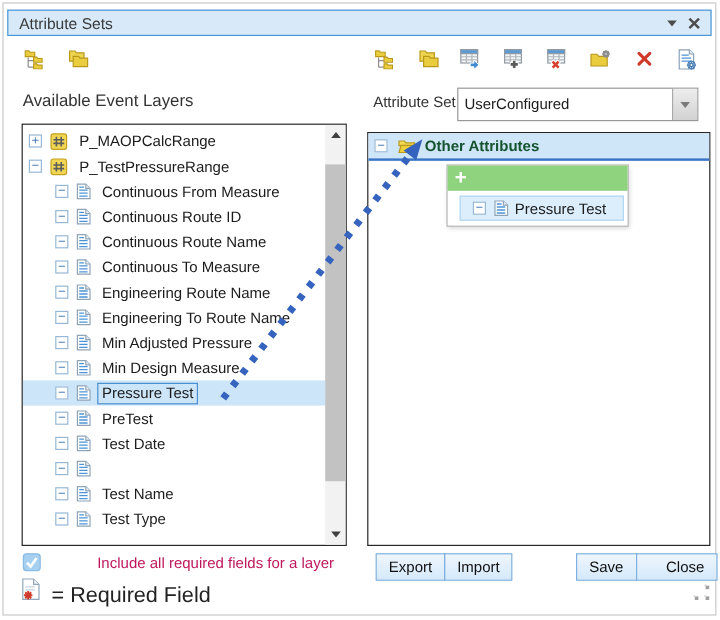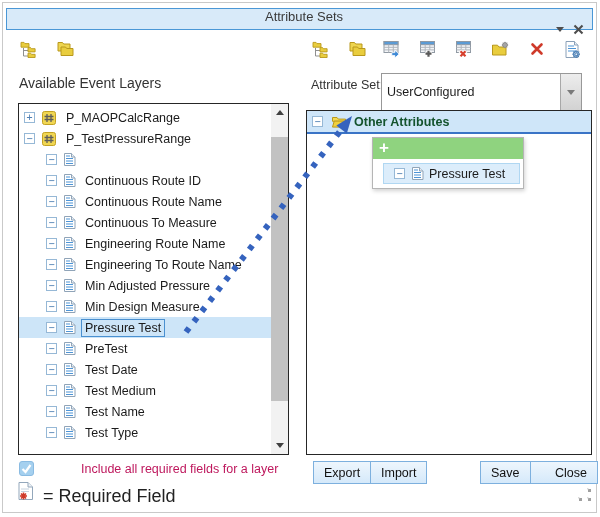--- a/index.html
+++ b/index.html
@@ -5,37 +5,37 @@
   * { margin:0; padding:0; box-sizing:border-box; }
   html,body { width:600px; height:517px; background:#fff;
     font-family:"Liberation Sans","DejaVu Sans",sans-serif; }
   .page { position:relative; width:600px; height:517px; background:#fff; overflow:hidden; }
 
   .dialog { position:absolute; left:2px; top:2px; width:595px; height:511px;
     border:1px solid #c9c9c9; background:#fff; }
 
   
   .titlebar { position:absolute; left:3px; top:5px; width:587px; height:22px;
-    background:#d8eaf9; border:1px solid #4a97d6; display:flex; align-items:center;flex-direction:column; }
+    background:#d8eaf9; border:1px solid #4a97d6; display:flex; align-items:center; }
   .titlebar .ttl { padding-left:9px; font-size:13px; color:#3a3a3a; }
   .tb-btns { margin-left:auto; display:flex; align-items:center; gap:9px; padding-right:8px; }
   .caret-down { width:0; height:0; border-left:4px solid transparent; border-right:4px solid transparent;
     border-top:5px solid #4d4d4d; display:inline-block; }
   .tb-x { display:inline-flex; }
 
   
   .toolgrp { position:absolute; top:34px; display:flex; gap:13px; }
   .toolgrp.left { left:14px; }
   .toolgrp.right { left:306px; }
   .toolbtn { width:23px; height:24px; display:flex; align-items:center; justify-content:center; }
 
   
   .heading { position:absolute; left:16px; top:72px; font-size:14px; color:#333; }
   .attr-label { position:absolute; left:308px; top:75px; font-size:12.5px; color:#333; }
-  .combo { position:absolute; left:378px; top:70px; width:201px; height:38px;
+  .combo { position:absolute; left:378px; top:70px; width:201px; height:28px;
     border:1px solid #989898; background:#fff; display:flex; align-items:center; }
   .combo .val { padding-left:5px; font-size:12.5px; color:#1c1c1c; flex:1; }
   .combo-btn { width:21px; height:100%; background:linear-gradient(#ededed,#d2d2d2);
     border-left:1px solid #a8a8a8; display:flex; align-items:center; justify-content:center; }
   .combo-caret { width:0; height:0; border-left:4px solid transparent; border-right:4px solid transparent;
     border-top:5px solid #7a7a7a; }
 
   
   .tree-panel { position:absolute; left:15px; top:100px; width:271px; height:352px;
     border:1px solid #262626; background:#fff; overflow:hidden; }
@@ -234,20 +234,21 @@
           <div class="tree-row field">
     <span class="toggle">−</span>
 
     <span class="icon field-icon">
       <svg width="13" height="15" viewBox="0 0 13 15">
                 <path d="M1.5 1.5h7L12 5v8.5H1.5z" fill="#fff" stroke="#90a4b8"></path>
                 <path d="M8.5 1.5V5H12" fill="#e8eef4" stroke="#90a4b8"></path>
                 <path d="M3 4h4 M3 6.5h7 M3 9h7 M3 11.5h7" stroke="#4d94d6" stroke-width="1.1" fill="none"></path>
               </svg>
     </span>
+    <span class="label">Continuous From Measure</span>
   </div>
           <div class="tree-row field">
     <span class="toggle">−</span>
 
     <span class="icon field-icon">
       <svg width="13" height="15" viewBox="0 0 13 15">
                 <path d="M1.5 1.5h7L12 5v8.5H1.5z" fill="#fff" stroke="#90a4b8"></path>
                 <path d="M8.5 1.5V5H12" fill="#e8eef4" stroke="#90a4b8"></path>
                 <path d="M3 4h4 M3 6.5h7 M3 9h7 M3 11.5h7" stroke="#4d94d6" stroke-width="1.1" fill="none"></path>
               </svg>
@@ -365,21 +366,20 @@
           <div class="tree-row field">
     <span class="toggle">−</span>
 
     <span class="icon field-icon">
       <svg width="13" height="15" viewBox="0 0 13 15">
                 <path d="M1.5 1.5h7L12 5v8.5H1.5z" fill="#fff" stroke="#90a4b8"></path>
                 <path d="M8.5 1.5V5H12" fill="#e8eef4" stroke="#90a4b8"></path>
                 <path d="M3 4h4 M3 6.5h7 M3 9h7 M3 11.5h7" stroke="#4d94d6" stroke-width="1.1" fill="none"></path>
               </svg>
     </span>
-    <span class="label">Test Medium</span>
   </div>
           <div class="tree-row field">
     <span class="toggle">−</span>
 
     <span class="icon field-icon">
       <svg width="13" height="15" viewBox="0 0 13 15">
                 <path d="M1.5 1.5h7L12 5v8.5H1.5z" fill="#fff" stroke="#90a4b8"></path>
                 <path d="M8.5 1.5V5H12" fill="#e8eef4" stroke="#90a4b8"></path>
                 <path d="M3 4h4 M3 6.5h7 M3 9h7 M3 11.5h7" stroke="#4d94d6" stroke-width="1.1" fill="none"></path>
               </svg>

